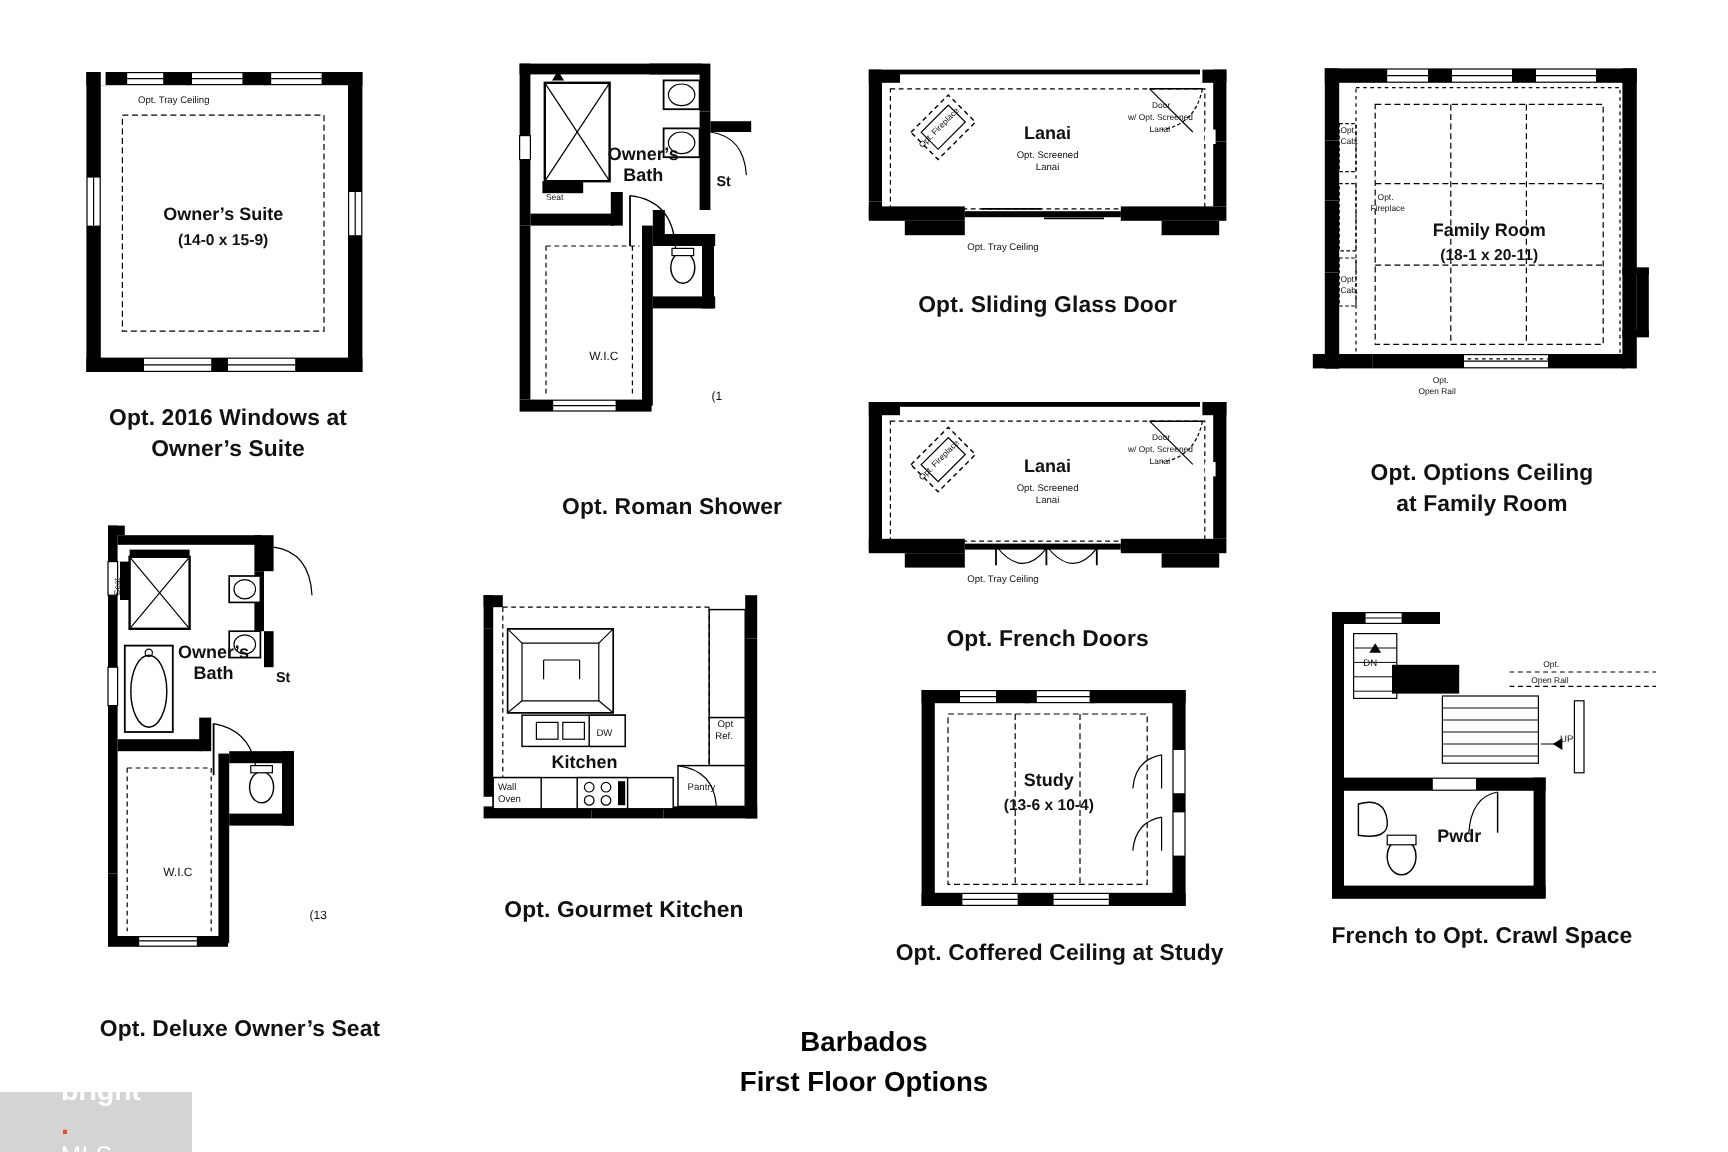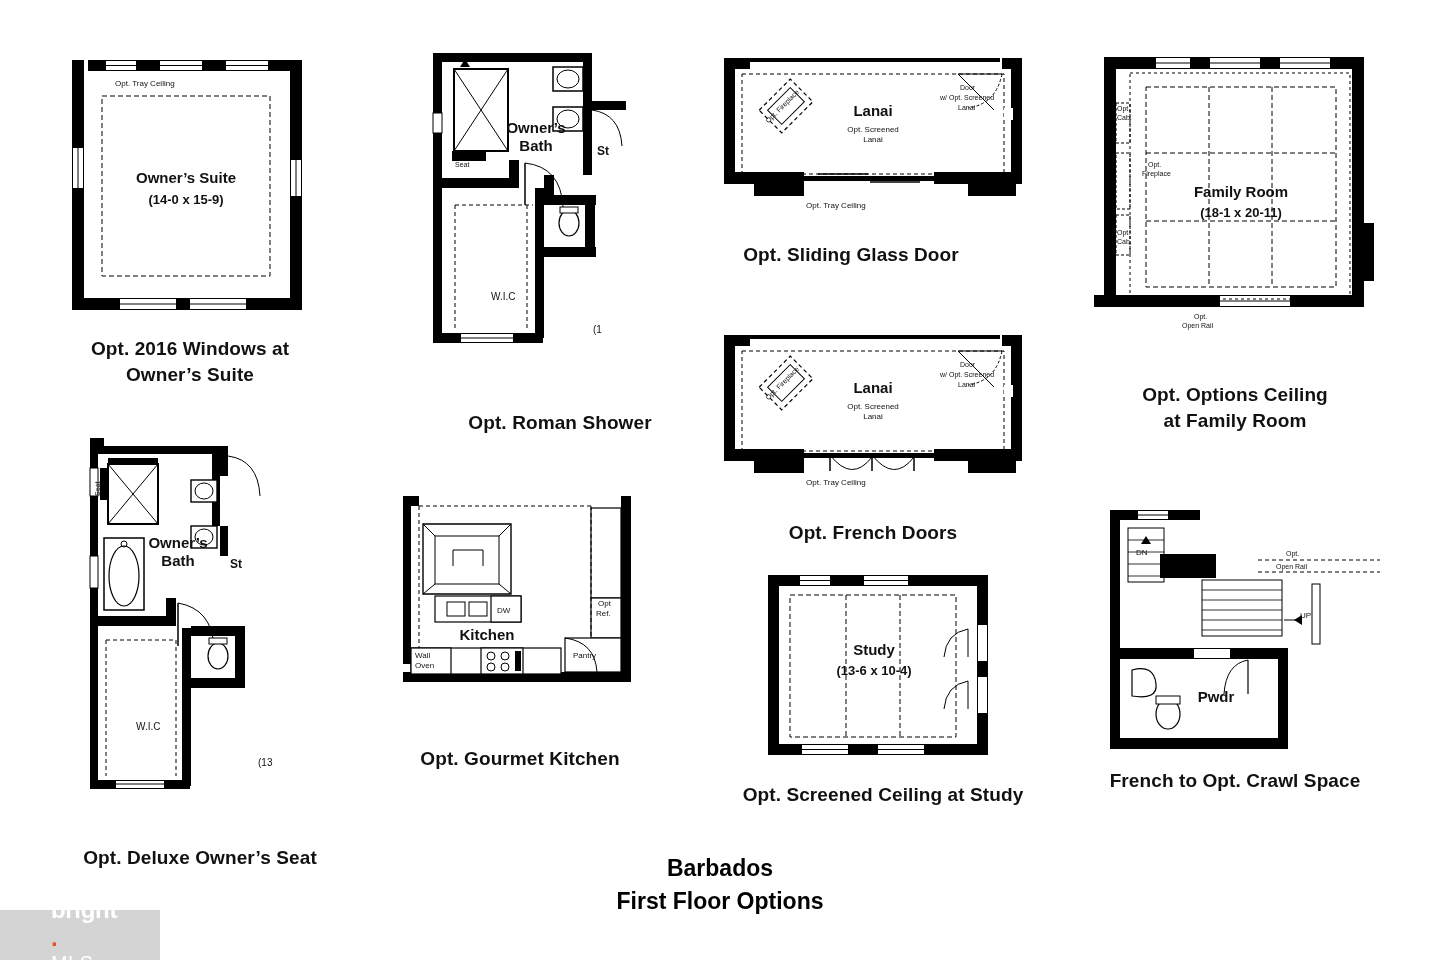--- a/index.html
+++ b/index.html
@@ -371,21 +371,21 @@
     <text class="roomname" x="155" y="68" text-anchor="middle">Lanai</text>
     <text class="tiny2" x="155" y="84" text-anchor="middle">Opt. Screened</text>
     <text class="tiny2" x="155" y="94" text-anchor="middle">Lanai</text>
     <text class="tiny" x="66" y="60" transform="rotate(-45 66 60)" text-anchor="middle">Opt. Fireplace</text>
     <text class="tiny" x="242" y="42">Door</text>
     <text class="tiny" x="222" y="52">w/ Opt. Screened</text>
     <text class="tiny" x="240" y="62">Lanai</text>
     <text class="tiny2" x="88" y="160">Opt. Tray Ceiling</text>
   </svg>
 </div>
-<div class="caption" style="left:696px; top:242px; width:310px;">
+<div class="caption" style="left:718px; top:242px; width:310px;">
   <div>Opt. Sliding Glass Door</div>
 </div>
 
 <div class="panel" style="left:718px; top:325px; width:310px; height:170px;">
   <svg class="svgwrap" width="310" height="170" viewBox="0 0 310 170">
     <g>
       <rect x="6" y="10" width="26" height="11" fill="#000" stroke="none"></rect>
       <rect x="32" y="10" width="250" height="4" fill="#000" stroke="none"></rect>
       <rect x="284" y="10" width="20" height="11" fill="#000" stroke="none"></rect>
       <rect x="6" y="10" width="11" height="110" fill="#000" stroke="none"></rect>
@@ -460,21 +460,21 @@
       <rect x="220" y="112" width="9" height="36" fill="#fff" stroke="none"></rect>
 
       <rect x="96" y="10" width="4" height="11" fill="#000" stroke="none"></rect>
       <rect x="150" y="10" width="4" height="11" fill="#000" stroke="none"></rect>
     </g>
     <text class="roomname" x="116" y="90" text-anchor="middle">Study</text>
     <text class="roomdim" x="116" y="110" text-anchor="middle">(13-6 x 10-4)</text>
   </svg>
 </div>
 <div class="caption" style="left:718px; top:782px; width:330px;">
-  <div>Opt. Screened Ceiling at Study</div>
+  <div>Opt. Coffered Ceiling at Study</div>
 </div>
 
 <div class="panel" style="left:1090px; top:45px; width:300px; height:320px;">
   <svg class="svgwrap" width="300" height="320" viewBox="0 0 300 320">
     <g>
 
       <rect x="14" y="12" width="12" height="60" fill="#000" stroke="none"></rect>
       <rect x="14" y="12" width="260" height="12" fill="#000" stroke="none"></rect>
       <rect x="262" y="12" width="12" height="250" fill="#000" stroke="none"></rect>
       <rect x="14" y="250" width="40" height="12" fill="#000" stroke="none"></rect>

